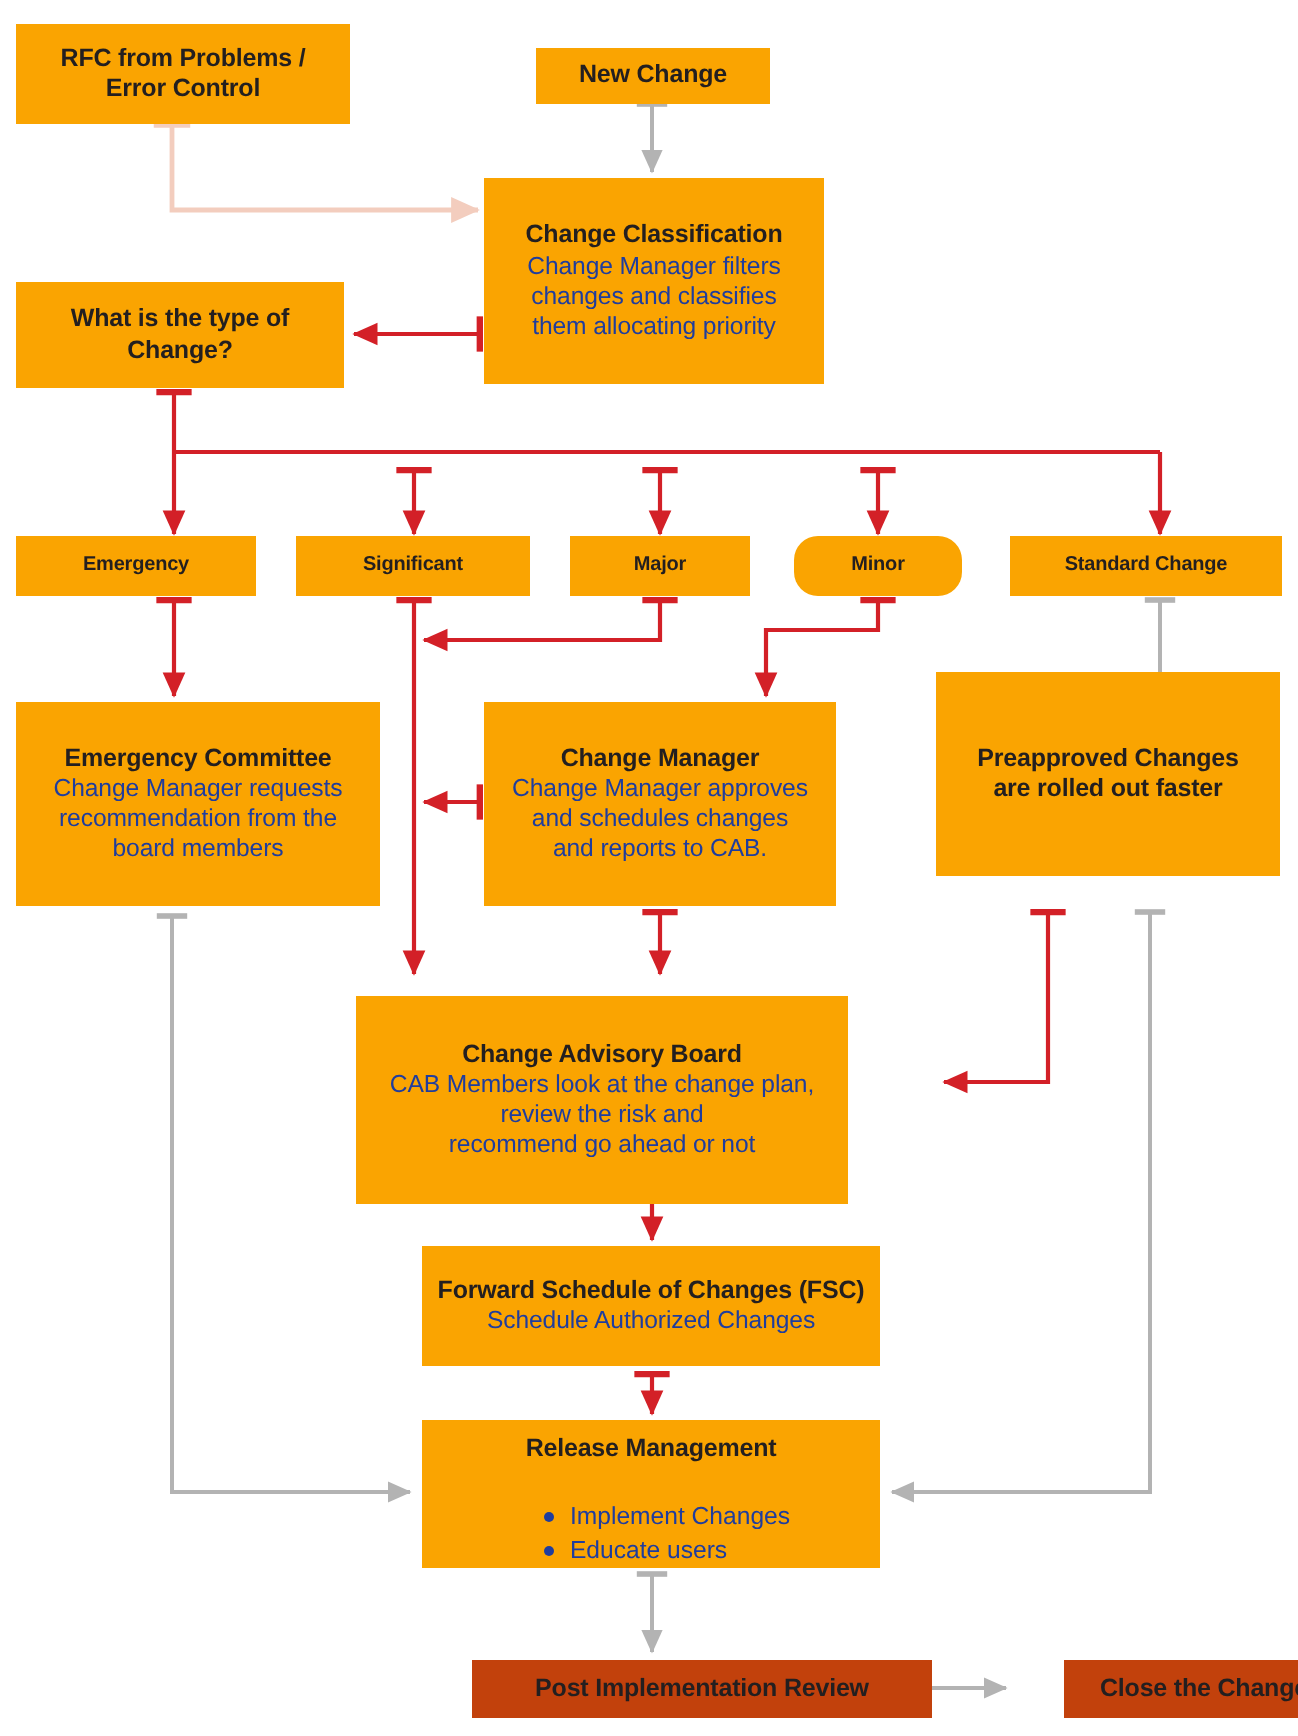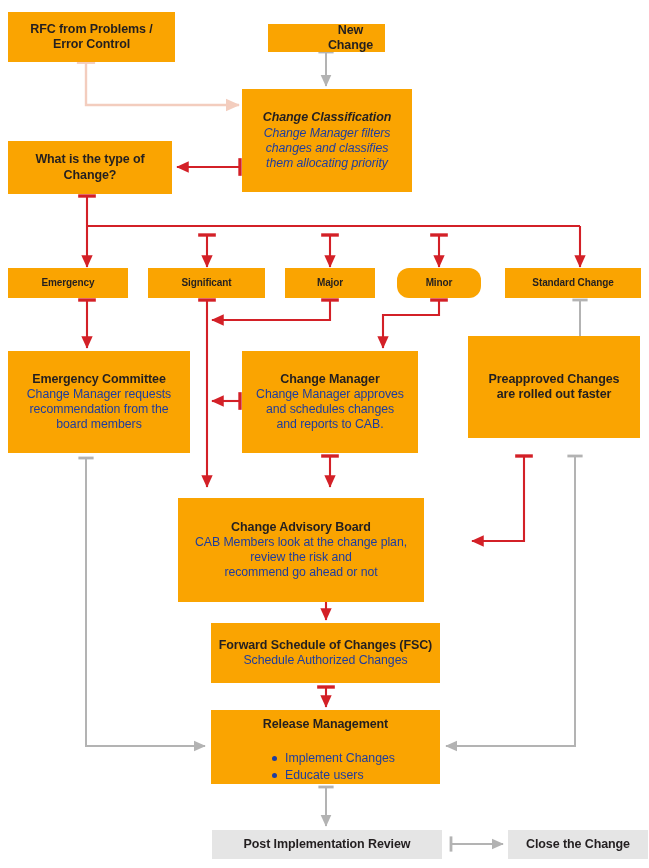--- a/index.html
+++ b/index.html
@@ -30,21 +30,21 @@
     box-sizing: border-box;
     display: flex;
     flex-direction: column;
     align-items: center;
     justify-content: center;
     text-align: center;
     line-height: 1.22;
     z-index: 5;
   }
   .node.orange { background: #FAA401; }
-  .node.green  { background: #e5e5e5; }
+  .node.green  { background: #c2410c; margin-left: 24px; }
 
   .title {
     color: #231f20;
     font-weight: bold;
     font-size: 12.5px;
     letter-spacing: -0.1px;
     white-space: pre-line;
   }
   .sub {
     color: #1F3D9E;
@@ -152,25 +152,25 @@
 
       <path d="M451,844 L503,844" stroke="#B3B3B3" stroke-width="2" marker-start="url(#tee-gray)" marker-end="url(#ar-gray)"></path>
     </g>
   </svg>
 
   <div class="node orange" style="left:8px; top:12px; width:167px; height:50px;">
     <div class="title">RFC from Problems /
 Error Control</div>
   </div>
 
-  <div class="node orange" style="left:268px; top:24px; width:117px; height:28px;padding-left:48px;">
+  <div class="node orange" style="left:268px; top:24px; width:117px; height:28px;">
     <div class="title">New Change</div>
   </div>
 
-  <div class="node orange" style="left:242px; top:89px; width:170px; height:103px;font-style:italic;">
+  <div class="node orange" style="left:242px; top:89px; width:170px; height:103px;">
     <div class="title">Change Classification</div>
     <div class="sub">Change Manager filters
 changes and classifies
 them allocating priority</div>
   </div>
 
   <div class="node orange" style="left:8px; top:141px; width:164px; height:53px;">
     <div class="title">What is the type of
 Change?</div>
   </div>

